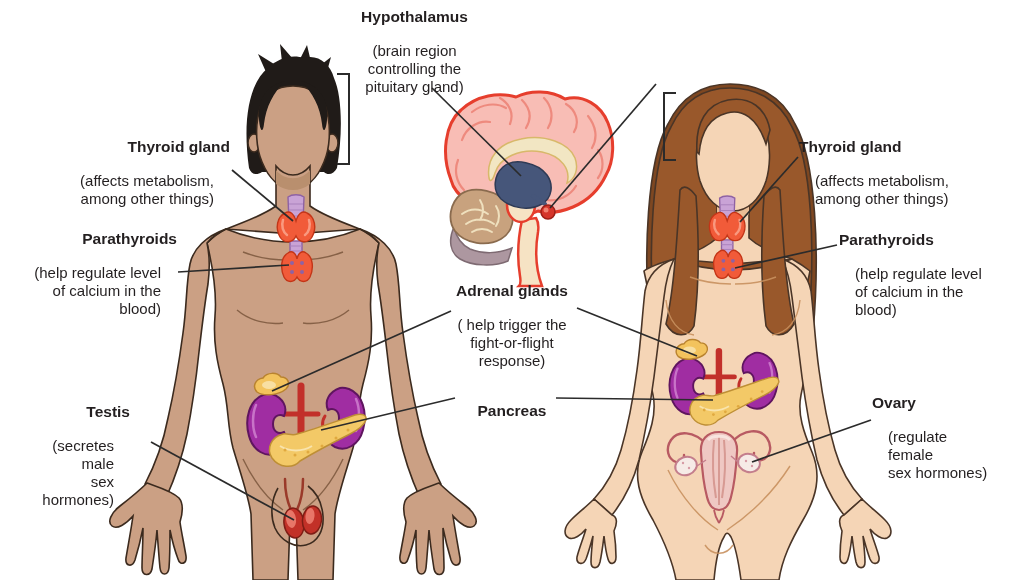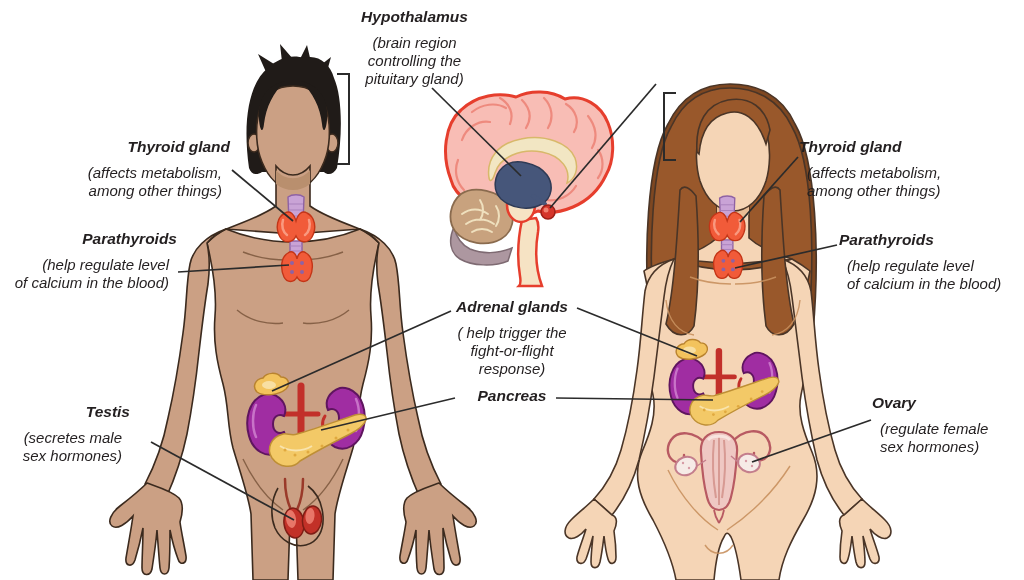--- a/index.html
+++ b/index.html
@@ -1,21 +1,21 @@
 <!DOCTYPE html>
 <html style="--background: #ffffff; --text: #231f20; --leader-line: #2b2b2b; --male-skin: #cba084; --male-hair: #201b18; --female-skin: #f5d5b6; --female-hair: #99582b; --brain-pink: #f8bdb5; --brain-outline: #e63e2d; --thalamus-blue: #46567a; --pituitary-red: #d5352b; --thyroid-orange: #f15b39; --trachea-purple: #c9a3d6; --kidney-purple: #a02da2; --gland-yellow: #f3c35d; --pancreas-yellow: #f3c967; --uterus-pink: #efc8c3; --testis-red: #c23128;"><head>
 <meta charset="utf-8">
 <style>
   html,body{margin:0;padding:0;background:#fff;}
   .stage{position:relative;width:1024px;height:580px;background:var(--background,#fff);overflow:hidden;
-         font-family:"Liberation Sans", sans-serif;font-style:italic;}
+         font-family:"Liberation Sans", sans-serif;}
   .stage svg{position:absolute;left:0;top:0;z-index:1;}
   .label{position:absolute;z-index:2;color:var(--text,#231f20);font-size:15px;line-height:18px;}
   .label b{display:block;font-size:15.5px;font-weight:700;margin:0 0 1px 0;}
-  .label p{margin:8px;white-space:pre-line;}
+  .label p{margin:16px;white-space:pre-line;}
   .center{text-align:center}.right{text-align:right}.left{text-align:left}
 
   
   .lead{stroke:var(--leader-line,#2b2b2b);stroke-width:1.7;fill:none}
   .bracket{stroke:var(--leader-line,#2b2b2b);stroke-width:2;fill:none}
   .msk{fill:var(--male-skin,#cba084);stroke:#3b2a1e;stroke-width:1.6}
   .mshadow{fill:#b98f6e;stroke:none}
   .mhair{fill:var(--male-hair,#201b18);stroke:none}
   .mline{stroke:#7a563c;stroke-width:1.4;fill:none;opacity:.85}
   .fsk{fill:var(--female-skin,#f5d5b6);stroke:#4a3527;stroke-width:1.6}
@@ -214,28 +214,28 @@
   <p>(affects metabolism,
 among other things)</p>
 </div>
 
 <div class="label right" style="left:0px;top:230px;width:177px">
   <b>Parathyroids</b>
   <p>(help regulate level
 of calcium in the blood)</p>
 </div>
 
-<div class="label center" style="left:436px;top:298px;width:152px">
+<div class="label center" style="left:436px;top:282px;width:152px">
   <b>Adrenal glands</b>
   <p>( help trigger the
 fight-or-flight
 response)</p>
 </div>
 
-<div class="label center" style="left:436px;top:387px;width:152px">
+<div class="label center" style="left:436px;top:402px;width:152px">
   <b>Pancreas</b>
 </div>
 
 <div class="label right" style="left:8px;top:403px;width:122px">
   <b>Testis</b>
   <p>(secretes male
 sex hormones)</p>
 </div>
 
 <div class="label left" style="left:799px;top:138px;width:190px">

